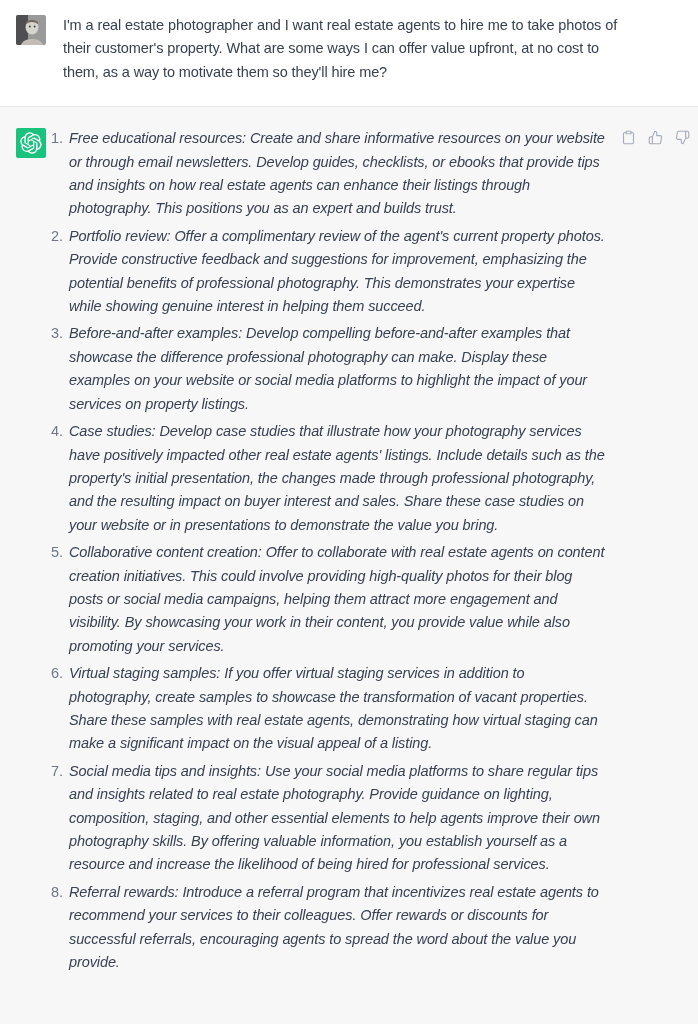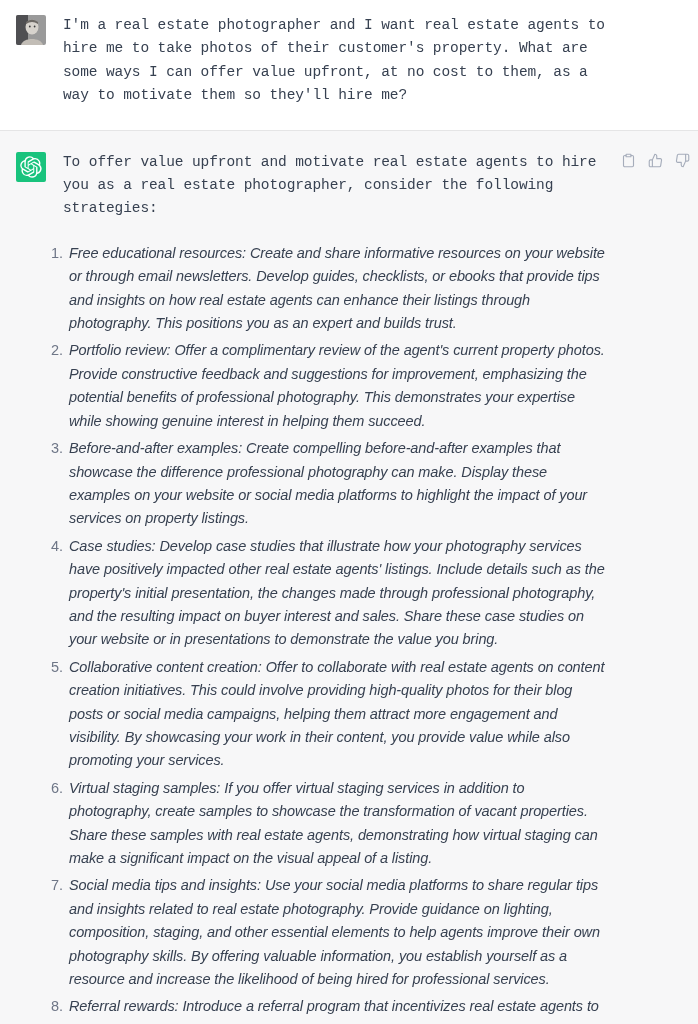--- a/index.html
+++ b/index.html
@@ -39,21 +39,21 @@
     display: flex; align-items: center; justify-content: center;
   }
   .avatar.gpt svg { width: 22px; height: 22px; fill: #FFFFFF; }
   .content {
     flex: 1 1 auto;
     margin-left: 17px;
     max-width: 596px;
     min-width: 0;
     color: var(--text, #374151);
   }
-  .content p { margin: 0 0 21px 0; font-family: Liberation Mono, monospace; }
+  .content p { margin: 0 0 21px 0; }
   .content p:last-child { margin-bottom: 0; }
   ol.strategy-list {
     list-style: none;
     margin: 0; padding: 0 0 0 3px;
   }
   ol.strategy-list li {
     display: flex;
     margin: 0 0 0 -22px;
     padding-bottom: 4px;
   }
@@ -107,33 +107,32 @@
 </div>
 
 <div class="turn assistant">
   <div class="turn-inner">
     <div class="avatar gpt">
       <svg viewBox="0 0 41 41">
         <path d="M37.532 16.87a9.963 9.963 0 0 0-.856-8.184 10.078 10.078 0 0 0-10.855-4.835A9.964 9.964 0 0 0 18.306.5a10.079 10.079 0 0 0-9.614 6.977 9.967 9.967 0 0 0-6.664 4.834 10.08 10.08 0 0 0 1.24 11.817 9.965 9.965 0 0 0 .856 8.185 10.079 10.079 0 0 0 10.855 4.835 9.965 9.965 0 0 0 7.516 3.35 10.078 10.078 0 0 0 9.617-6.981 9.967 9.967 0 0 0 6.663-4.834 10.079 10.079 0 0 0-1.243-11.813ZM22.498 37.886a7.474 7.474 0 0 1-4.799-1.735c.061-.033.168-.091.237-.134l7.964-4.6a1.294 1.294 0 0 0 .655-1.134V19.054l3.366 1.944a.12.12 0 0 1 .066.092v9.299a7.505 7.505 0 0 1-7.49 7.496ZM6.392 31.006a7.471 7.471 0 0 1-.894-5.023c.06.036.162.099.237.141l7.964 4.6a1.297 1.297 0 0 0 1.308 0l9.724-5.614v3.888a.12.12 0 0 1-.048.103l-8.051 4.649a7.504 7.504 0 0 1-10.24-2.744ZM4.297 13.62A7.469 7.469 0 0 1 8.2 10.333c0 .068-.004.19-.004.274v9.201a1.294 1.294 0 0 0 .654 1.132l9.723 5.614-3.366 1.944a.12.12 0 0 1-.114.01L7.04 23.856a7.504 7.504 0 0 1-2.743-10.237Zm27.658 6.437-9.724-5.615 3.367-1.943a.121.121 0 0 1 .113-.01l8.052 4.648a7.498 7.498 0 0 1-1.158 13.528v-9.476a1.293 1.293 0 0 0-.65-1.132Zm3.35-5.043c-.059-.037-.162-.099-.236-.141l-7.965-4.6a1.298 1.298 0 0 0-1.308 0l-9.723 5.614v-3.888a.12.12 0 0 1 .048-.103l8.05-4.645a7.497 7.497 0 0 1 11.135 7.763Zm-21.063 6.929-3.367-1.944a.12.12 0 0 1-.065-.092v-9.299a7.497 7.497 0 0 1 12.293-5.756 6.94 6.94 0 0 0-.236.134l-7.965 4.6a1.294 1.294 0 0 0-.654 1.132l-.006 11.225Zm1.829-3.943 4.33-2.501 4.332 2.5v5l-4.331 2.5-4.331-2.5Z"></path>
       </svg>
     </div>
     <div class="content">
-      <p>To offer value upfront and motivate real estate agents to hire you as a real estate photographer, consider the following strategies:</p>
       <ol class="strategy-list">
         <li>
           <span class="marker">1.</span>
           <div class="item-text">Free educational resources: Create and share informative resources on your website or through email newsletters. Develop guides, checklists, or ebooks that provide tips and insights on how real estate agents can enhance their listings through photography. This positions you as an expert and builds trust.</div>
         </li>
         <li>
           <span class="marker">2.</span>
           <div class="item-text">Portfolio review: Offer a complimentary review of the agent's current property photos. Provide constructive feedback and suggestions for improvement, emphasizing the potential benefits of professional photography. This demonstrates your expertise while showing genuine interest in helping them succeed.</div>
         </li>
         <li>
           <span class="marker">3.</span>
-          <div class="item-text">Before-and-after examples: Create compelling before-and-after examples that showcase the difference professional photography can make. Display these examples on your website or social media platforms to highlight the impact of your services on property listings.</div>
+          <div class="item-text">Before-and-after examples: Develop compelling before-and-after examples that showcase the difference professional photography can make. Display these examples on your website or social media platforms to highlight the impact of your services on property listings.</div>
         </li>
         <li>
           <span class="marker">4.</span>
           <div class="item-text">Case studies: Develop case studies that illustrate how your photography services have positively impacted other real estate agents' listings. Include details such as the property's initial presentation, the changes made through professional photography, and the resulting impact on buyer interest and sales. Share these case studies on your website or in presentations to demonstrate the value you bring.</div>
         </li>
         <li>
           <span class="marker">5.</span>
           <div class="item-text">Collaborative content creation: Offer to collaborate with real estate agents on content creation initiatives. This could involve providing high-quality photos for their blog posts or social media campaigns, helping them attract more engagement and visibility. By showcasing your work in their content, you provide value while also promoting your services.</div>
         </li>
         <li>

